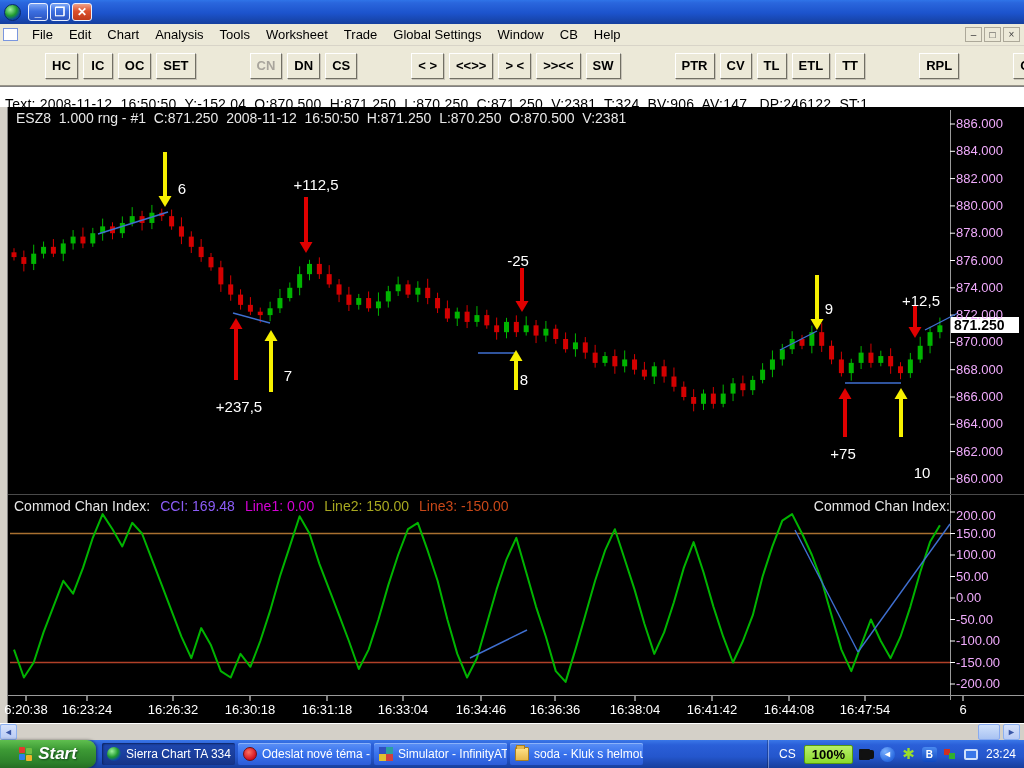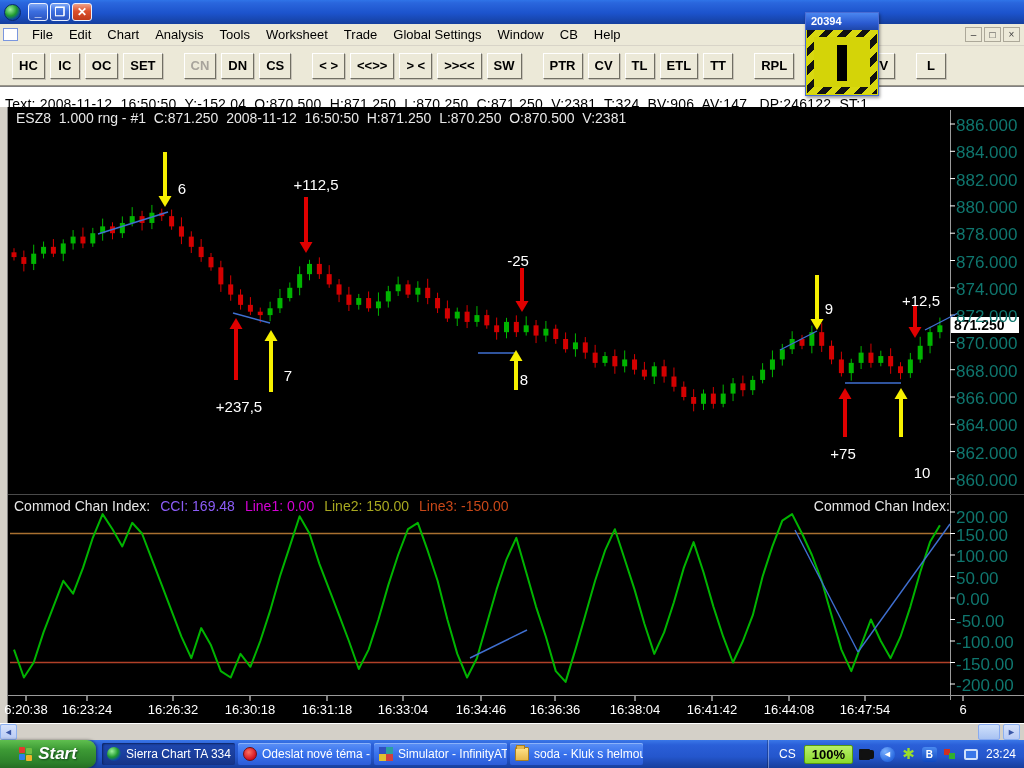--- a/index.html
+++ b/index.html
@@ -28,38 +28,38 @@
     display:flex;align-items:center;font-size:13px;color:#000;border-bottom:1px solid #d8d4c8;}
   #mdi-icon{width:15px;height:13px;background:#fff;border:1px solid #7a96df;margin:0 6px 0 3px;}
   .menu-item{padding:2px 8px;}
   #menu-controls{margin-left:auto;display:flex;margin-right:4px;}
   .mdi-btn{width:17px;height:15px;border:1px solid #aca899;background:#ece9d8;color:#404040;
     font-size:10px;display:flex;align-items:center;justify-content:center;margin-left:2px;}
 
   
   #toolbar{left:0;top:46px;width:1024px;height:40px;background:#ece9d8;
     display:flex;align-items:center;padding-left:12px;border-bottom:1px solid #9a968a;}
-  .tb-group{display:flex;margin-right:16px;}
+  .tb-group{display:flex;margin-right:16px;margin-left:33px;}
   .tb-btn{height:26px;min-width:30px;padding:0 6px;margin-right:5px;background:#ece9d8;
     border-top:1px solid #fff;border-left:1px solid #fff;
     border-right:1px solid #716f64;border-bottom:1px solid #716f64;
     box-shadow:1px 1px 0 #c8c4b8;font-weight:bold;font-size:13px;color:#000;
     display:flex;align-items:center;justify-content:center;white-space:pre;}
   .tb-btn.disabled{color:#a8a49c;}
 
   
   #textbar{left:0;top:86px;width:1024px;height:35px;background:#fff;
     border-top:1px solid #808080;display:flex;align-items:center;}
   #textbar span{font-size:14px;color:#000;margin-left:5px;letter-spacing:.2px;}
 
   
   #chart-bg{left:0;top:107px;width:1024px;height:616px;background:#000;}
   #chart-left-strip{left:0;top:107px;width:8px;height:616px;background:#d4d0c8;border-right:1px solid #808080;}
   #price-header{left:16px;top:110px;color:#e8e8e8;font-size:14px;}
-  .axis-label{position:absolute;color:#0f766e;font-size:17px;left:956px;}
+  .axis-label{position:absolute;color:#f0abfc;font-size:13px;left:956px;}
   .cci-head{left:14px;top:498px;font-size:14px;display:flex;}
   .cci-head span{margin-right:10px;}
   #cci-right-label{position:absolute;top:498px;right:74px;color:#e6e6e6;font-size:14px;}
   .time-label{position:absolute;top:702px;color:#fff;font-size:13px;transform:translateX(-50%);}
   .ann-label{position:absolute;color:#fff;font-size:15px;transform:translate(-50%,-50%);white-space:pre;}
   #last-price-tag{left:951px;width:68px;height:16px;background:#fff;color:#000;
     font-size:14px;font-weight:bold;text-align:left;padding-left:3px;line-height:16px;}
   #chart-svg{position:absolute;left:0;top:0;pointer-events:none;}
 
   
@@ -474,29 +474,20 @@
     <span style="color:#e6e6e6">Commod Chan Index:</span>
     <span style="color:#8b5cf6">CCI: 169.48</span>
     <span style="color:#d400d4">Line1: 0.00</span>
     <span style="color:#a8a820">Line2: 150.00</span>
     <span style="color:#c84818">Line3: -150.00</span>
   </div>
   <div id="cci-right-label">Commod Chan Index:</div>
 
   <div id="last-price-tag" class="abs" style="top: 317.337px;">871.250</div>
 
-  <div id="popup" class="abs">
-    <div id="popup-title">20394</div>
-    <div id="popup-body">
-      <div id="popup-inner">
-        <div id="popup-excl-bar"></div>
-        <div id="popup-excl-dot"></div>
-      </div>
-    </div>
-  </div>
 
   <div id="hscroll" class="abs">
     <div class="scroll-btn" style="left:0">◄</div>
     <div id="hthumb"></div>
     <div class="scroll-btn" style="left:1003px">►</div>
   </div>
 
   <div id="taskbar" class="abs">
     <div id="start-btn">
       <div class="flag">

